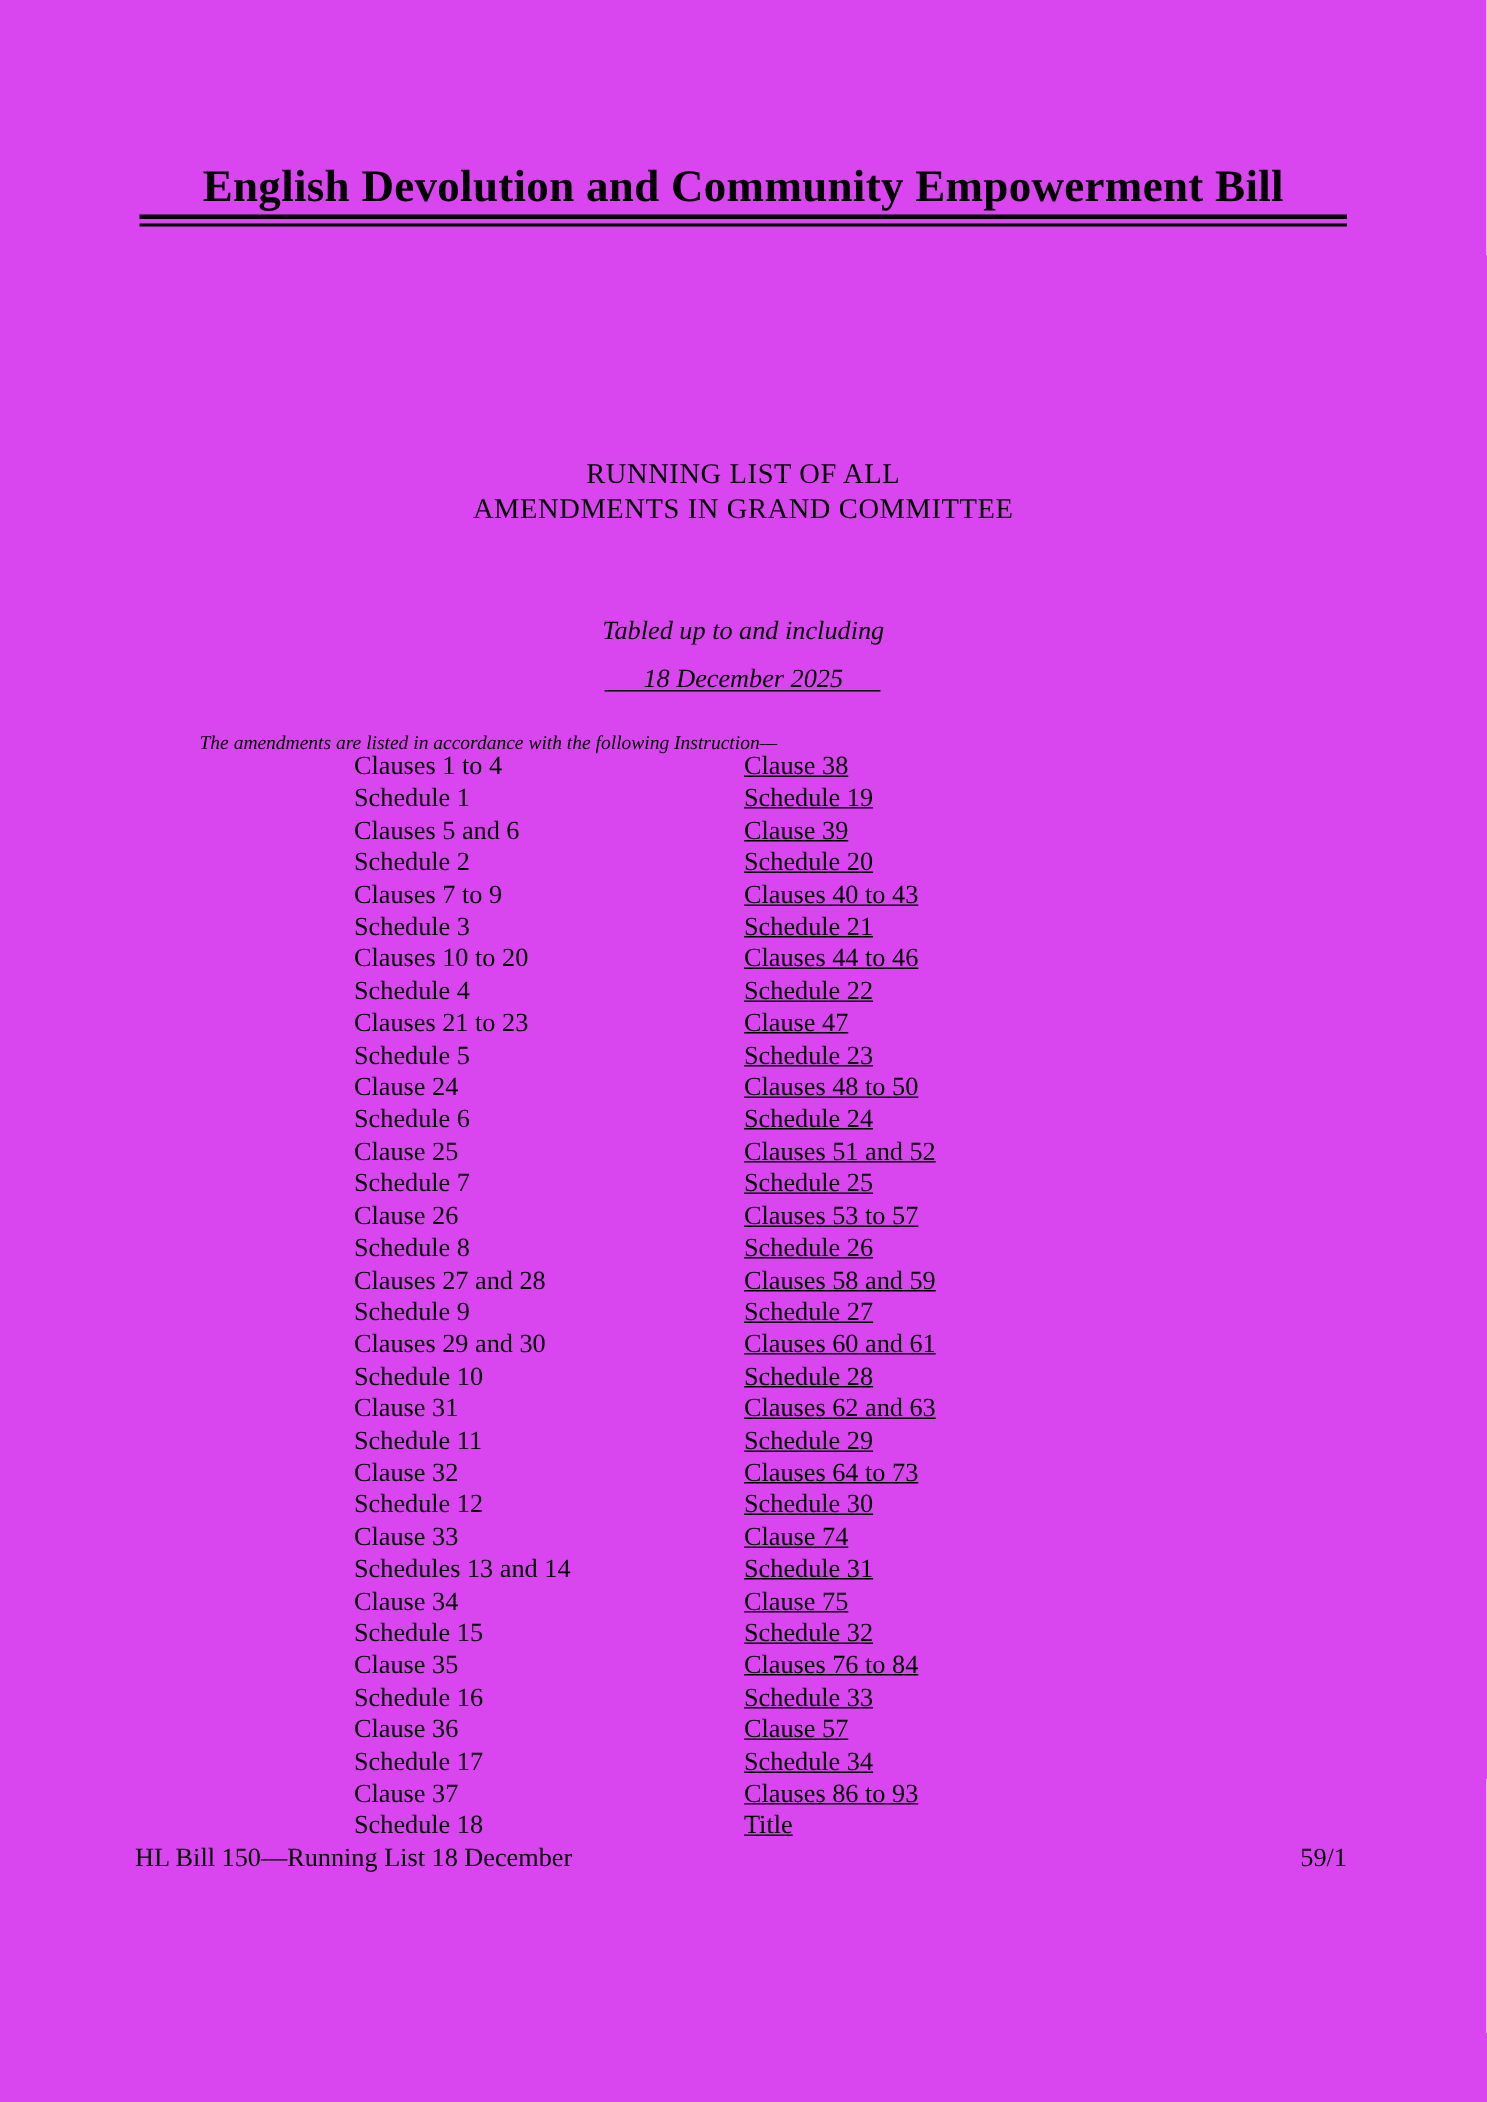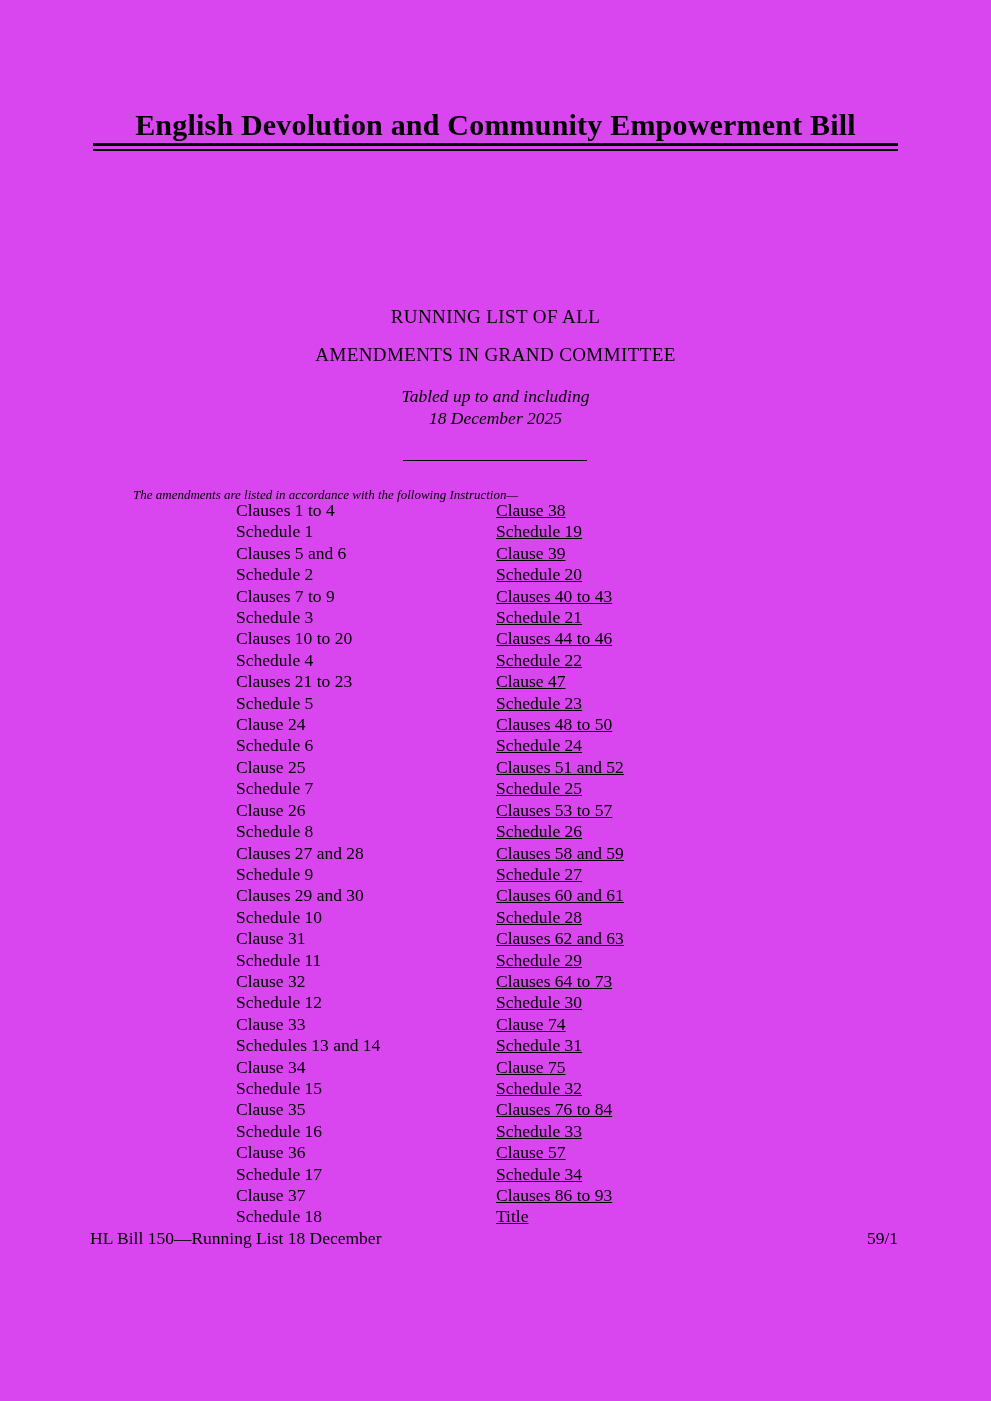--- a/index.html
+++ b/index.html
@@ -37,31 +37,32 @@
   }
   .heading-caps {
     position: absolute;
     left: 0;
     width: 100%;
     text-align: center;
     font-size: 19px;
     letter-spacing: 0.4px;
   }
   .heading-caps.line1 { top: 306px; }
-  .heading-caps.line2 { top: 344px; text-align: center; }
+  .heading-caps.line2 { top: 329px; text-align: center; }
   .subheading-italic {
     position: absolute;
     left: 0;
     width: 100%;
     text-align: center;
     font-style: italic;
     font-size: 17.5px;
+    margin-top: 24px;
   }
   .subheading-italic.line1 { top: 386px; }
-  .subheading-italic.line2 { top: 408px; }
+  .subheading-italic.line2 { top: 418px; }
   .short-rule {
     position: absolute;
     top: 460px;
     left: 403px;
     width: 184px;
     border: none;
     border-top: 1.5px solid #000000;
     margin: 0;
   }
   .instruction-line {

